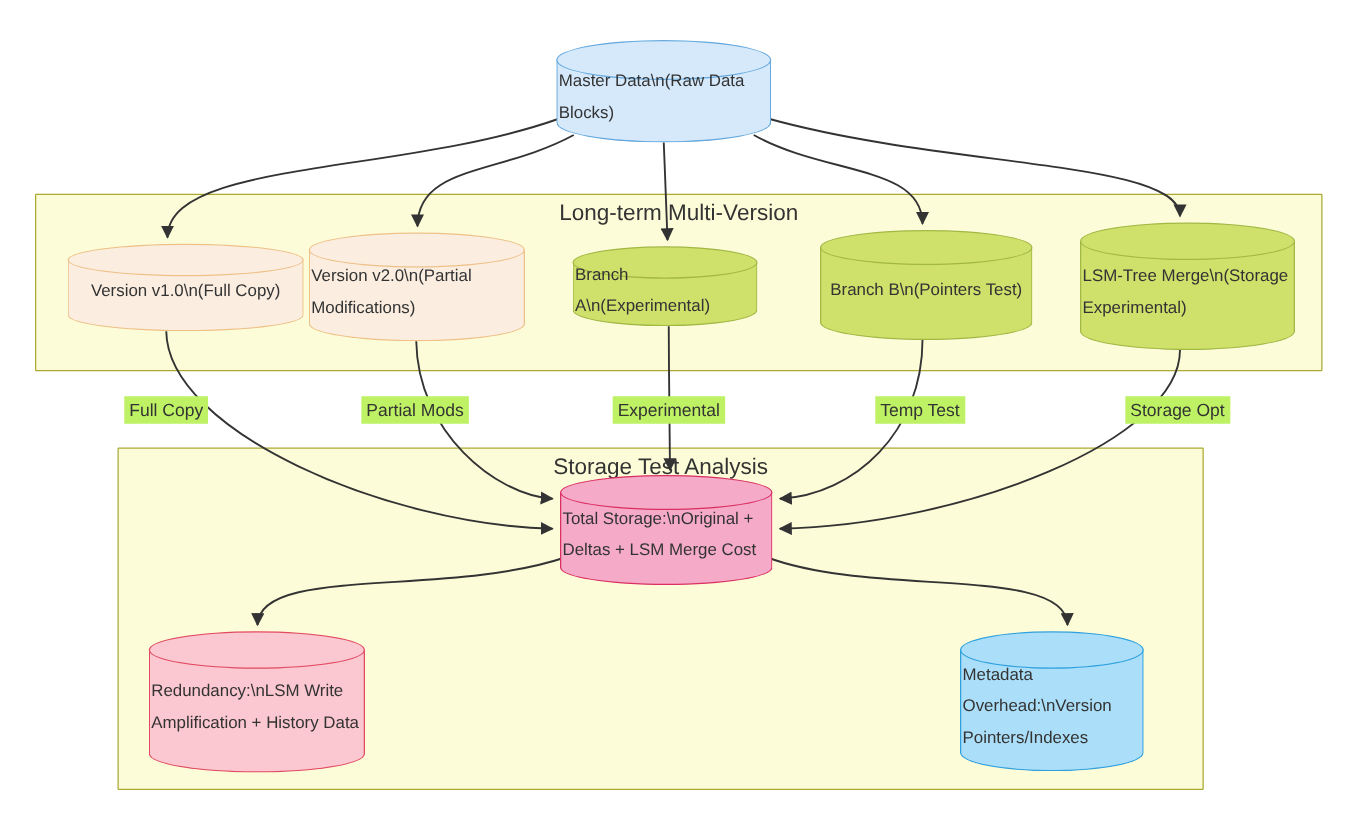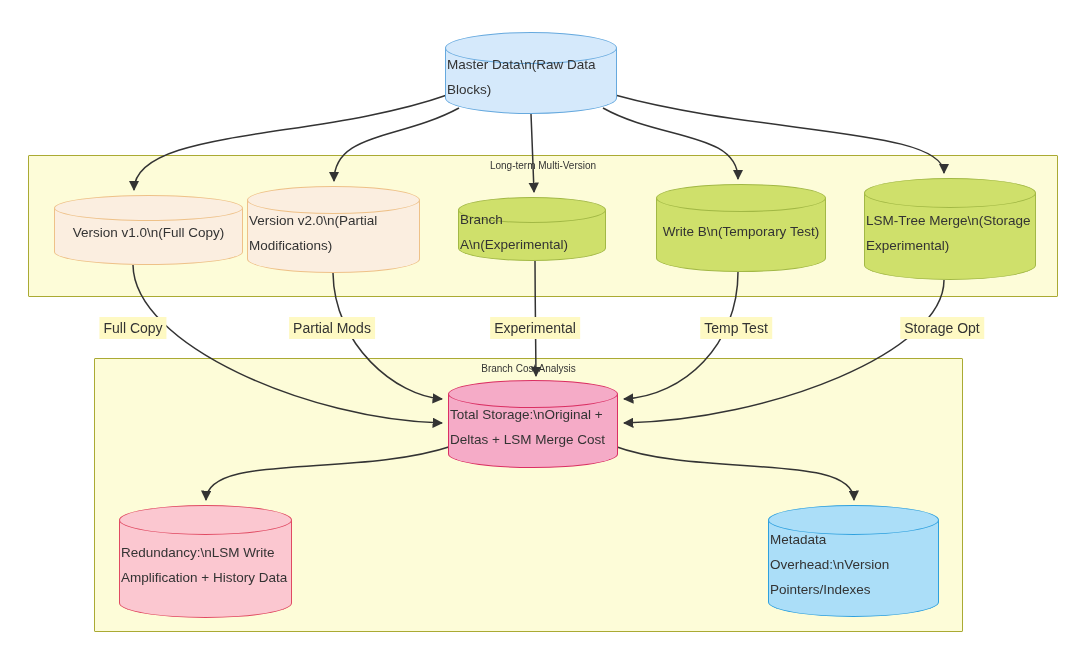--- a/index.html
+++ b/index.html
@@ -9,26 +9,26 @@
     background:#ffffff;
   }
   .cluster{
     position:absolute;z-index:1;box-sizing:border-box;
     background:var(--fill,#fdfcd8);
     border:1px solid var(--stroke,#aaaa33);
     border-radius:1px;
   }
   .cluster-title{
     position:absolute;left:0;right:0;top:4px;z-index:1;
-    text-align:center;font-size:10px;color:#333;
+    text-align:center;font-size:18px;color:#333;
   }
   .edges-layer{position:absolute;left:0;top:0;z-index:2;pointer-events:none;}
   .edge-label{
     position:absolute;z-index:3;transform:translate(-50%,-50%);
-    background:#fef9c3;padding:3px 4px;font-size:14px;color:#333;
+    background:#bef264;padding:3px 4px;font-size:14px;color:#333;
     white-space:nowrap;
   }
   .cyl{position:absolute;z-index:4;}
   .cyl-body{
     position:absolute;left:0;right:0;top:var(--ry);bottom:0;box-sizing:border-box;
     background:var(--fill);border:1.5px solid var(--stroke);border-top:none;
     border-radius:0 0 50% 50% / 0 0 var(--ry) var(--ry);
   }
   .cyl-top{
     position:absolute;left:0;right:0;top:0;height:calc(var(--ry)*2);box-sizing:border-box;
@@ -43,21 +43,21 @@
 </head>
 <body>
 
 <div class="canvas">
 
   <div class="cluster" style="left: 28px; top: 155px; width: 1030px; height: 142px; --fill: #fdfcd8; --stroke: #aaaa33;">
     <div class="cluster-title">Long-term Multi-Version</div>
   </div>
 
   <div class="cluster" style="left: 94px; top: 358px; width: 869px; height: 274px; --fill: #fdfcd8; --stroke: #aaaa33;">
-    <div class="cluster-title">Branch Cost Analysis</div>
+    <div class="cluster-title">Storage Test Analysis</div>
   </div>
 
   <svg class="edges-layer" width="1080" height="651" viewBox="0 0 1080 651">
     <defs>
       <marker id="arr" viewBox="0 0 10 10" refX="9" refY="5" markerWidth="7" markerHeight="7" orient="auto-start-reverse">
         <path d="M0,0 L10,5 L0,10 z" fill="#333333"></path>
       </marker>
     </defs>
     <g fill="none" stroke="#333333" stroke-width="1.5">
       <path d="M447,95 C320,140 134,128 134,190" marker-end="url(#arr)"></path>
@@ -103,40 +103,40 @@
 
   <div class="cyl" style="left: 458px; top: 197px; width: 148px; height: 64px; --ry: 13px; --fill: #cfe06b; --stroke: #a2b845;">
     <div class="cyl-body"></div>
     <div class="cyl-top"></div>
     <div class="cyl-label">Branch A\n(Experimental)</div>
   </div>
 
   <div class="cyl" style="left: 656px; top: 184px; width: 170px; height: 88px; --ry: 14px; --fill: #cfe06b; --stroke: #a2b845;">
     <div class="cyl-body"></div>
     <div class="cyl-top"></div>
-    <div class="cyl-label">Write B\n(Temporary Test)</div>
+    <div class="cyl-label">Branch B\n(Pointers Test)</div>
   </div>
 
   <div class="cyl" style="left: 864px; top: 178px; width: 172px; height: 102px; --ry: 15px; --fill: #cfe06b; --stroke: #a2b845;">
     <div class="cyl-body"></div>
     <div class="cyl-top"></div>
     <div class="cyl-label">LSM-Tree Merge\n(Storage Experimental)</div>
   </div>
 
   <div class="cyl" style="left: 448px; top: 380px; width: 170px; height: 88px; --ry: 14px; --fill: #f5abc7; --stroke: #da2f63;">
     <div class="cyl-body"></div>
     <div class="cyl-top"></div>
     <div class="cyl-label">Total Storage:\nOriginal + Deltas + LSM Merge Cost</div>
   </div>
 
   <div class="cyl" style="left: 119px; top: 505px; width: 173px; height: 113px; --ry: 15px; --fill: #fbc7d0; --stroke: #e04a62;">
     <div class="cyl-body"></div>
     <div class="cyl-top"></div>
     <div class="cyl-label">Redundancy:\nLSM Write Amplification + History Data</div>
   </div>
 
-  <div class="cyl" style="left: 768px; top: 505px; width: 171px; height: 112px; --ry: 15px; --fill: #abdef8; --stroke: #2ea0de;">
+  <div class="cyl" style="left: 768px; top: 505px; width: 147px; height: 112px; --ry: 15px; --fill: #abdef8; --stroke: #2ea0de;">
     <div class="cyl-body"></div>
     <div class="cyl-top"></div>
     <div class="cyl-label">Metadata Overhead:\nVersion Pointers/Indexes</div>
   </div>
 
 </div>
 
 </body></html>

